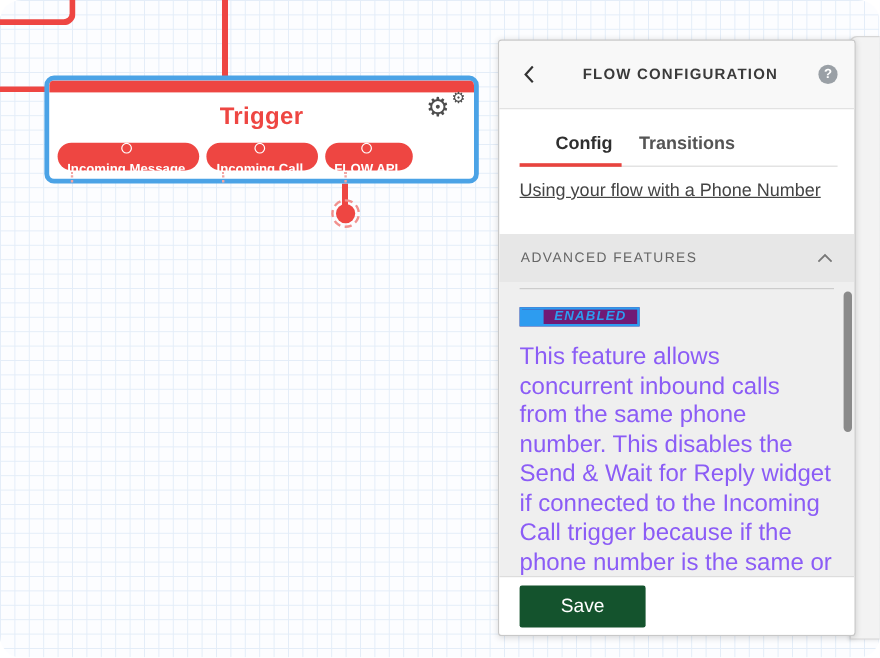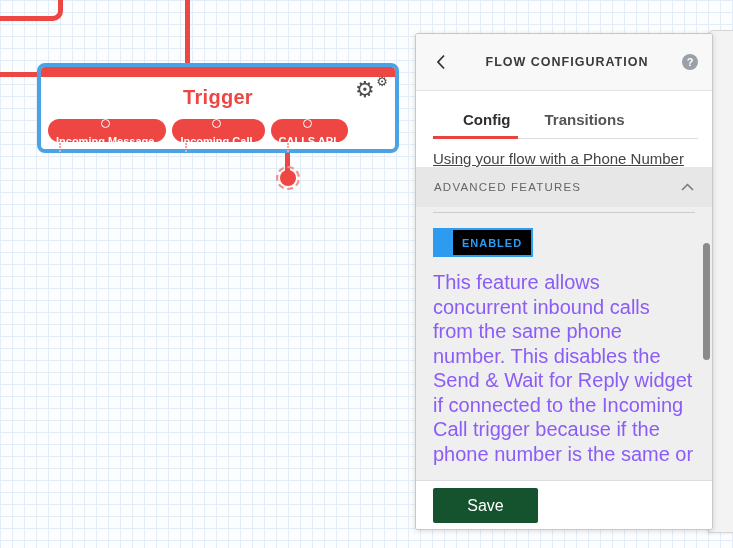--- a/index.html
+++ b/index.html
@@ -7,20 +7,21 @@
   body { font-family:"Liberation Sans", sans-serif; position:relative; overflow:hidden; }
 
   
   .canvas {
     position:absolute; inset:0;
     background-color:#fcfdff;
     background-image:
       linear-gradient(#e3edf8 1px, transparent 1px),
       linear-gradient(90deg, #e3edf8 1px, transparent 1px);
     background-size:12px 12px;
+    border-radius:18px;
   }
 
   
   .conn-a {
     position:absolute; left:0; top:153; width:63px; height:21px;
     border-right:5px solid #ee4642; border-bottom:5px solid #ee4642;
     border-bottom-right-radius:10px;
   }
   .conn-b {
     position:absolute; left:0; top:153; width:190px; height:77px;
@@ -90,38 +91,38 @@
     color:#fff; font-size:11px; font-weight:bold; display:flex;
     align-items:center; justify-content:center; cursor:pointer;
   }
   .panel-body { flex:1; display:flex; flex-direction:column; overflow:hidden; position:relative; }
   .tabs { display:flex; margin:12px 14px 0 17px; border-bottom:1px solid #ddd;font-weight:bold; }
   .tab { font-size:15px; color:#555; padding:8px 8px 10px 8px; cursor:pointer; position:relative; }
   .tab.active { color:#2f2f2f; padding-left:30px; }
   .tab.active::after {
     content:""; position:absolute; left:0; right:0; bottom:-1px; height:3px; background:#e8433e;
   }
-  .tab + .tab { margin-left:18px; }
+  .tab + .tab { margin-left:6px; }
   .phone-link {
     margin:11px 17px 0 17px; font-size:15px; color:#444;
     text-decoration:underline; cursor:pointer; width:fit-content;
   }
-  .adv-section { flex:1; background:#efefef; overflow:hidden; display:flex; flex-direction:column; }
+  .adv-section { margin-top:28px; flex:1; background:#efefef; overflow:hidden; display:flex; flex-direction:column; }
   .adv-header {
     flex:0 0 40px; background:#e7e7e7; display:flex; align-items:center;
     justify-content:space-between; padding:0 18px; cursor:pointer;
   }
   .adv-header-label { font-size:11.5px; letter-spacing:1.2px; color:#666; }
   .adv-divider { border-top:1px solid #ccc; margin:5px 17px 0 17px; }
   .feature-row { display:flex; justify-content:space-between; align-items:baseline; margin:24px 17px 0 17px; }
   .feature-label { font-size:11.5px; letter-spacing:0.8px; color:#555; }
   .docs-link { font-size:14px; color:#444; text-decoration:underline; cursor:pointer; }
   .toggle {
     margin:15px 17px 0 17px; width:100px; height:29px;
-    border:2px solid #2d9cf0; background:#000000; display:flex; cursor:pointer;
+    border:2px solid #2d9cf0; background:#701a75; display:flex; cursor:pointer;font-style:italic;
   }
   .toggle-knob { width:18px; background:#2d9cf0; }
   .toggle-label {
     flex:1; display:flex; align-items:center; justify-content:center;
     font-size:11px; font-weight:bold; letter-spacing:1px; color:#2d9cf0;
   }
   .feature-desc { margin:13px 17px 0 17px; font-size:20px; color:#8b5cf6; line-height:24.5px; }
   .panel-footer { flex:0 0 49px; background:#fff; border-top:1px solid #ddd; }
   .save-btn {
     margin:7px 0 0 17px; width:105px; height:35px; background:#14532d;
@@ -155,21 +156,21 @@
       <div class="pill">
         <span class="pill-circle"></span>
         <span>Incoming Message</span>
       </div>
       <div class="pill">
         <span class="pill-circle"></span>
         <span>Incoming Call</span>
       </div>
       <div class="pill">
         <span class="pill-circle"></span>
-        <span>CALLS API</span>
+        <span>FLOW API</span>
       </div>
     </div>
   </div>
 
   <div class="stub" style="left:59px;"></div>
   <div class="stub" style="left:185px;"></div>
   <div class="stub" style="left:287px;"></div>
 </div>
 
 <div class="library-strip"></div>

